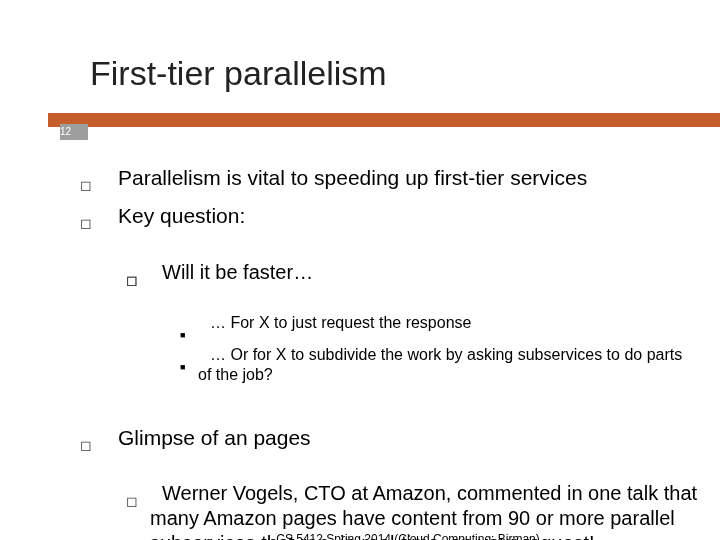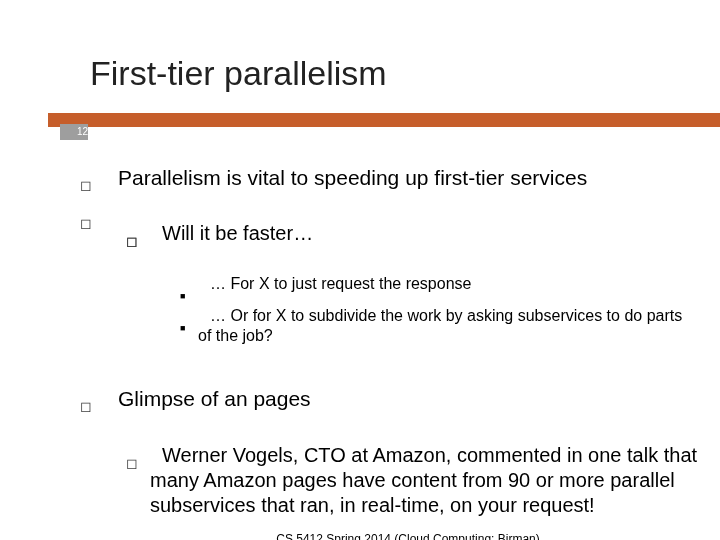--- a/index.html
+++ b/index.html
@@ -1,20 +1,20 @@
 <!DOCTYPE html>
 <html><head>
 <meta charset="utf-8">
 <style>
   * { margin: 12px; padding: 0; box-sizing: border-box; }
   html, body { width: 720px; height: 540px; font-family: Arial, Helvetica, sans-serif; background: #fff; color: #000; }
   .slide { width: 720px; height: 540px; position: relative; padding: 0; }
   .title { font-size: 34px; font-weight: 400; padding: 18px 0 8px 42px; letter-spacing: 0px; color: #222; }
   .accent-bar { width: 100%; height: 14px; background: #c65e2b; position: relative; }
-  .pagenum-box { position: absolute; left: 0; top: -1px; width: 28px; height: 16px; background: #9e9e9e; color: #fff; font-size: 10px; line-height: 16px; text-align: right; }
+  .pagenum-box { position: absolute; left: 0; top: -1px; width: 28px; height: 16px; background: #9e9e9e; color: #fff; font-size: 10px; line-height: 16px; text-align: left; }
   .content { padding: 14px 20px 0 46px; font-size: 21px; line-height: 1.25; }
   .lvl1 { margin-bottom: 4px; }
   .lvl1 .marker { position: absolute; margin-left: -26px; font-size: 14px; }
   .lvl1 .text { display: inline; }
   .lvl2-group { padding: 6px 0 6px 32px; font-size: 20px; }
   .lvl2 { margin-bottom: 2px; }
   .lvl2 .marker { position: absolute; margin-left: -24px; font-size: 14px; }
   .lvl3-group { padding: 4px 0 4px 36px; font-size: 16px; }
   .lvl3 { margin-bottom: 6px; position: relative; padding-left: 0; }
   .lvl3 .marker { position: absolute; margin-left: -18px; font-size: 9px; top: 5px; }
@@ -34,20 +34,21 @@
 
   <div class="content">
 
     <div class="lvl1">
       <span class="marker bullet-open">◻</span>
       <span class="text">Parallelism is vital to speeding up first-tier services</span>
     </div>
 
     <div class="lvl1">
       <span class="marker bullet-open">◻</span>
+      <span class="text">Key question:</span>
     </div>
 
     <div class="lvl2-group">
       <div class="lvl2">
         <span class="marker bullet-open">◻</span>
       </div>
       <div class="lvl2">
         <span class="marker bullet-open">◻</span>
         <span>Will it be faster…</span>
       </div>

